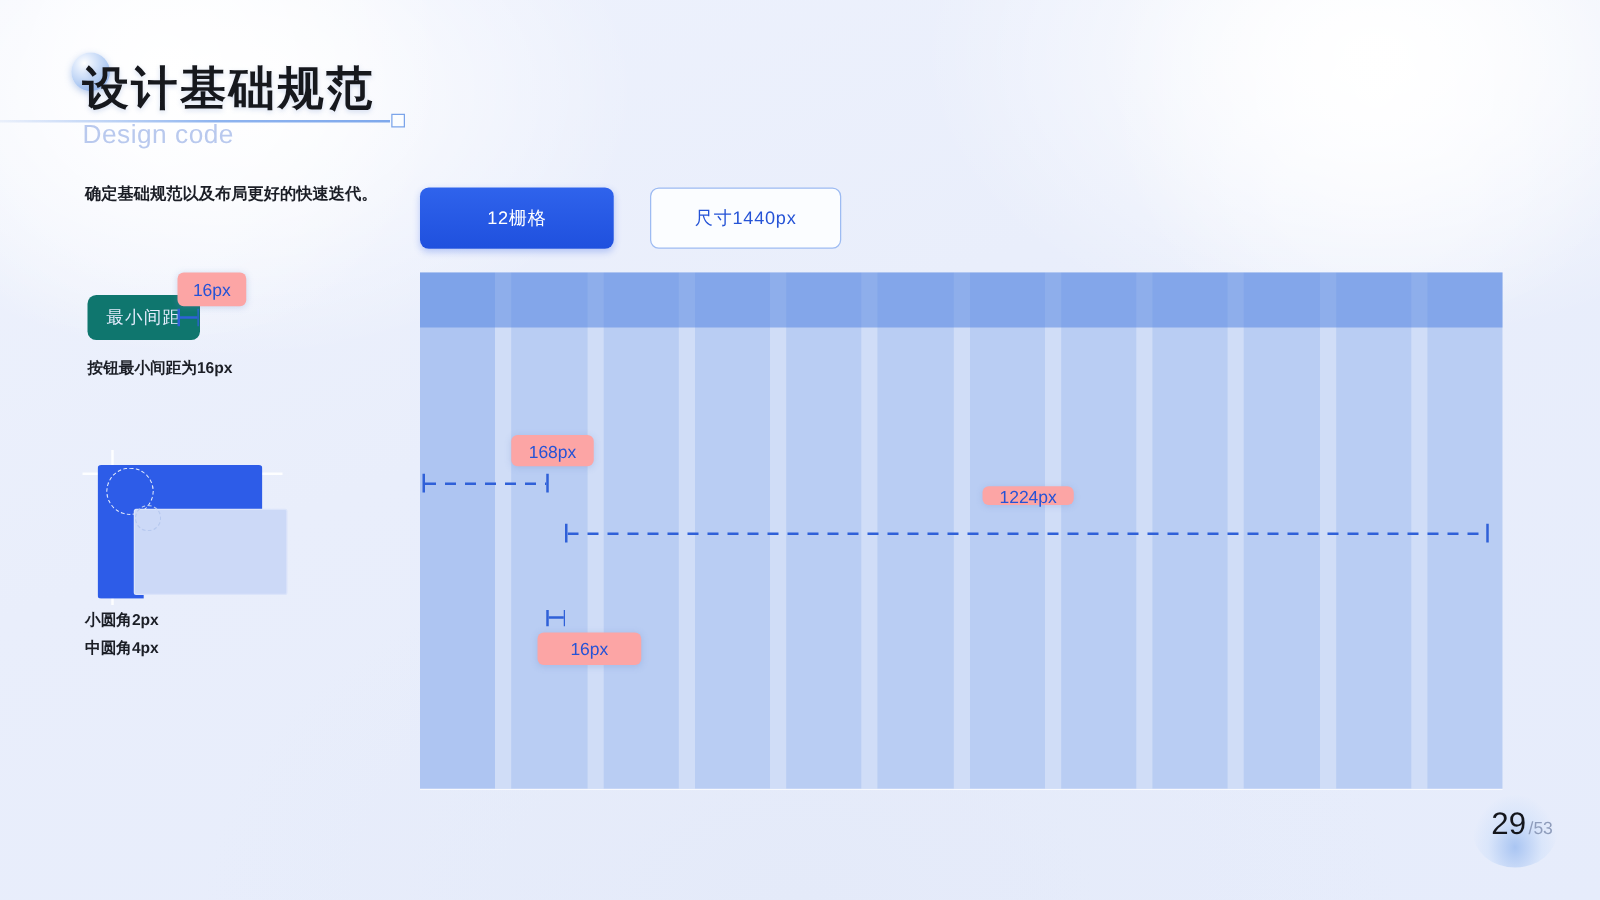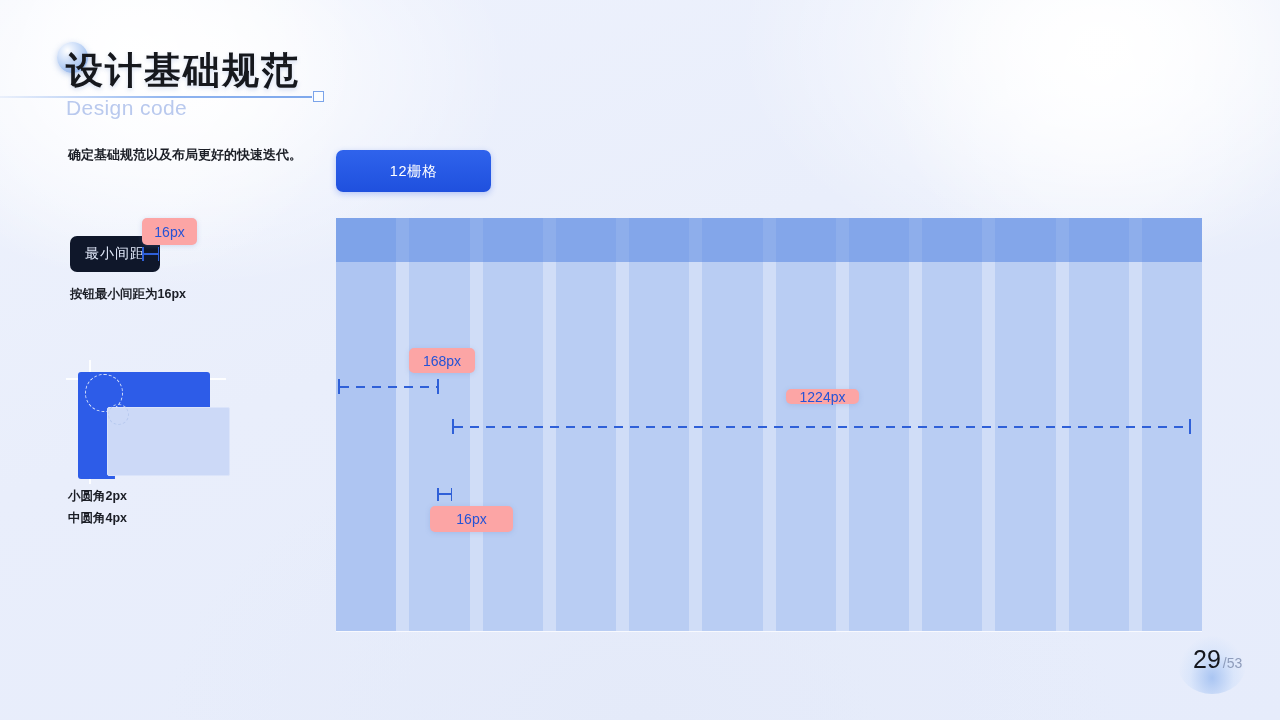--- a/index.html
+++ b/index.html
@@ -100,21 +100,21 @@
     white-space: nowrap;
   }
 
   
   .spacing-demo { position: absolute; left: 70px; top: 218px; }
   .spacing-btn {
     position: absolute;
     left: 0; top: 18px;
     width: 90px; height: 36px;
     border-radius: 7px;
-    background: #0f172a;
+    background: #0f766e;
     display: flex;
     align-items: center;
     justify-content: center;
     font-size: 14px;
     color: #e4ecfd;
     letter-spacing: 1px;
   }
   .h-marker {
     position: absolute;
     display: flex;
@@ -207,21 +207,21 @@
     margin: 0 0 5px 0;
     font-size: 12.5px;
     font-weight: 700;
     color: #1b1e26;
     white-space: nowrap;
   }
 
   
   .tabs { position: absolute; left: 336px; top: 150px; display: flex; gap: 29px; }
   .tab {
-    height: 42px;
+    height: 49px;
     border-radius: 7px;
     display: flex;
     align-items: center;
     justify-content: center;
     font-size: 14.5px;
     letter-spacing: 0.6px;
     box-sizing: border-box;
     cursor: pointer;
   }
   .tab.active {
@@ -325,20 +325,21 @@
   <div class="radius-rect"></div>
   <div class="radius-circle-small"></div>
   <div class="radius-captions">
     <p>小圆角2px</p>
     <p>中圆角4px</p>
   </div>
 </div>
 
 <div class="tabs">
   <div class="tab active">12栅格</div>
+  <div class="tab ghost">尺寸1440px</div>
 </div>
 
 <div class="grid-canvas">
   <div class="grid-cols">
     <div class="grid-col first"></div>
     <div class="grid-gutter"></div>
     <div class="grid-col"></div>
     <div class="grid-gutter"></div>
     <div class="grid-col"></div>
     <div class="grid-gutter"></div>

